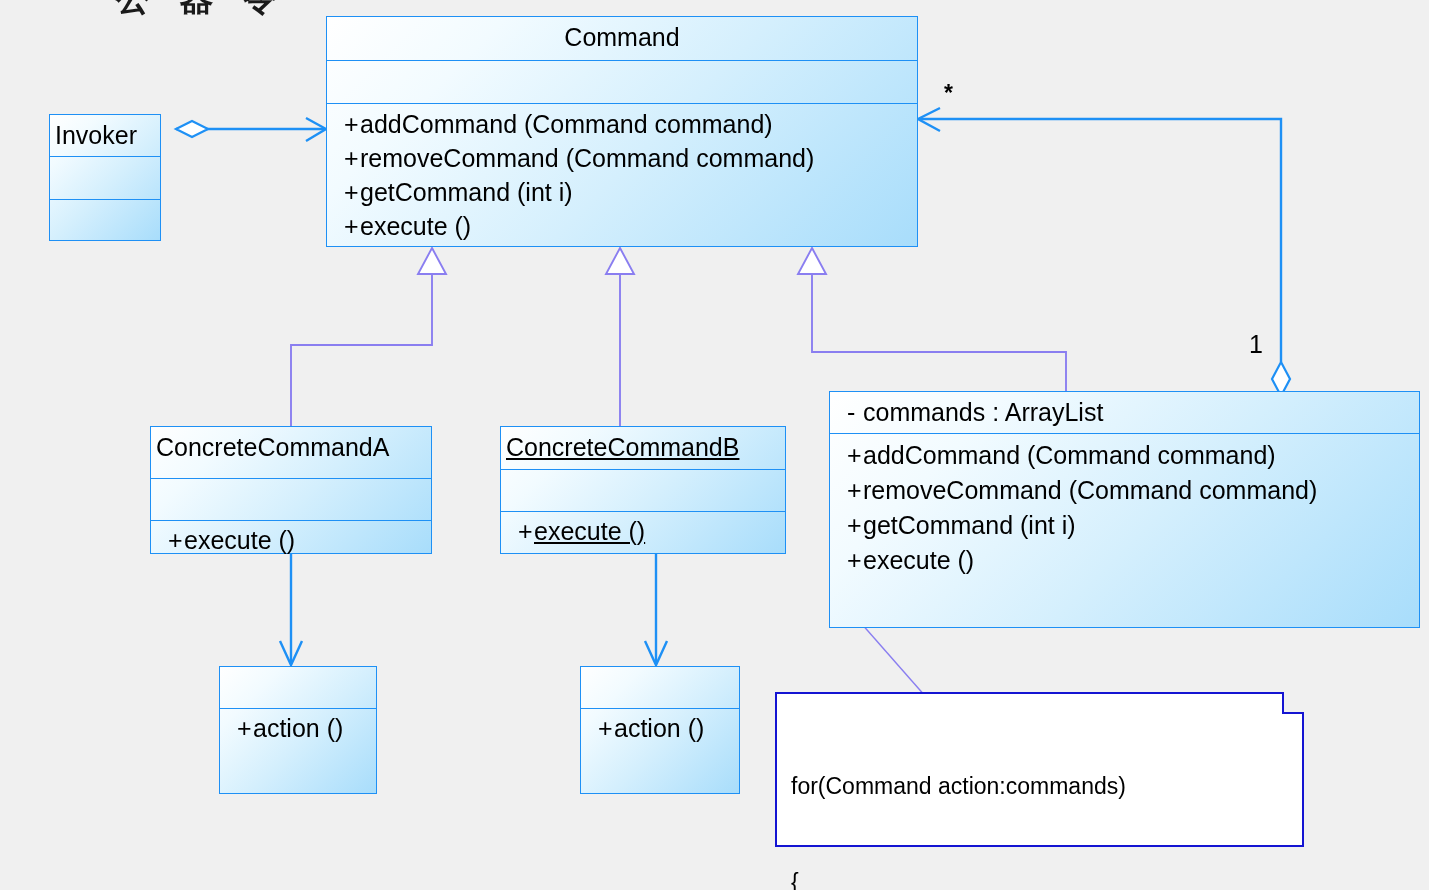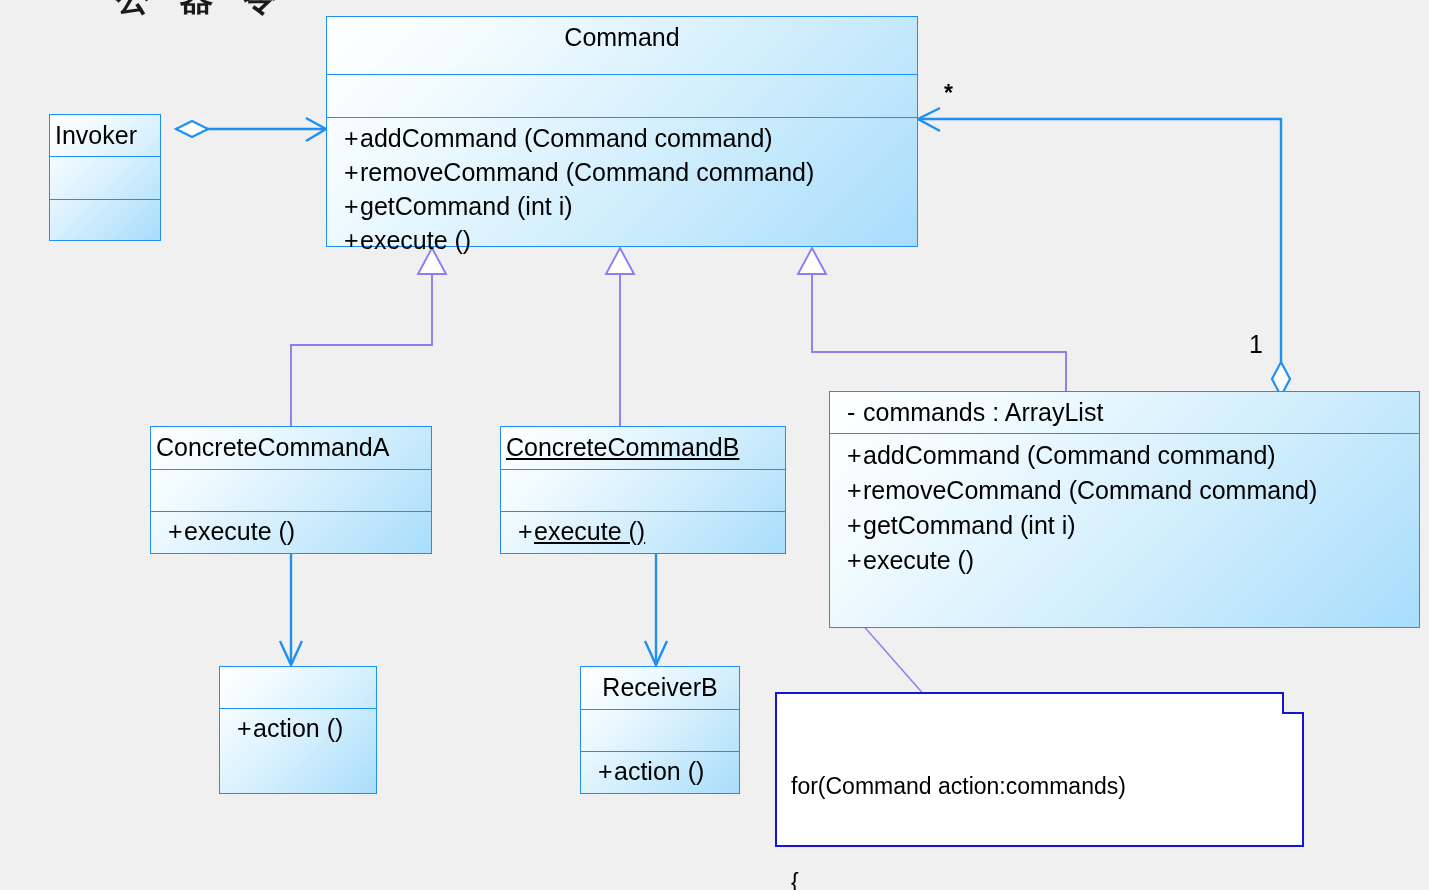--- a/index.html
+++ b/index.html
@@ -171,42 +171,42 @@
 
   <div class="uml-class" style="left:49px; top:71px; width:112px; height:127px;margin-top:43px;">
     <div class="cmp" style="height:42px;">
       <div class="title left" style="font-size:25px; line-height:40px;">Invoker</div>
     </div>
     <div class="cmp" style="height:43px;"></div>
     <div class="cmp last" style="height:40px;"></div>
   </div>
 
   <div class="uml-class" style="left:326px; top:16px; width:592px; height:231px;">
-    <div class="cmp" style="height:58px;">
+    <div class="cmp" style="height:44px;">
       <div class="title" style="font-size:25px; line-height:40px;">Command</div>
     </div>
     <div class="cmp" style="height:43px;"></div>
     <div class="cmp last" style="height:145px; padding-top:3px;">
       <div class="member" style="font-size:25px; line-height:34px;">
         <span class="vis">+</span><span>addCommand (Command command)</span>
       </div>
       <div class="member" style="font-size:25px; line-height:34px;">
         <span class="vis">+</span><span>removeCommand (Command command)</span>
       </div>
       <div class="member" style="font-size:25px; line-height:34px;">
         <span class="vis">+</span><span>getCommand (int i)</span>
       </div>
       <div class="member" style="font-size:25px; line-height:34px;">
         <span class="vis">+</span><span>execute ()</span>
       </div>
     </div>
   </div>
 
   <div class="uml-class" style="left:150px; top:426px; width:282px; height:128px;">
-    <div class="cmp" style="height:43px;">
+    <div class="cmp" style="height:52px;">
       <div class="title left" style="font-size:25px; line-height:41px;">ConcreteCommandA</div>
     </div>
     <div class="cmp" style="height:42px;"></div>
     <div class="cmp last" style="height:40px;">
       <div class="member" style="font-size:25px; line-height:38px;">
         <span class="vis">+</span><span>execute ()</span>
       </div>
     </div>
   </div>
 
@@ -247,23 +247,20 @@
   <div class="uml-class" style="left:219px; top:666px; width:158px; height:128px;">
     <div class="cmp" style="height:42px;"></div>
     <div class="cmp last" style="height:40px;">
       <div class="member" style="font-size:25px; line-height:38px;">
         <span class="vis">+</span><span>action ()</span>
       </div>
     </div>
   </div>
 
   <div class="uml-class" style="left:580px; top:666px; width:160px; height:128px;">
-    <div class="cmp" style="height:43px;">
-      <div class="title" style="font-size:25px; line-height:41px;">ReceiverB</div>
-    </div>
     <div class="cmp" style="height:42px;"></div>
     <div class="cmp last" style="height:40px;">
       <div class="member" style="font-size:25px; line-height:38px;">
         <span class="vis">+</span><span>action ()</span>
       </div>
     </div>
   </div>
 
   <div class="uml-note" style="left:775px; top:692px; width:529px; height:155px;">
     <div class="fold"></div>

